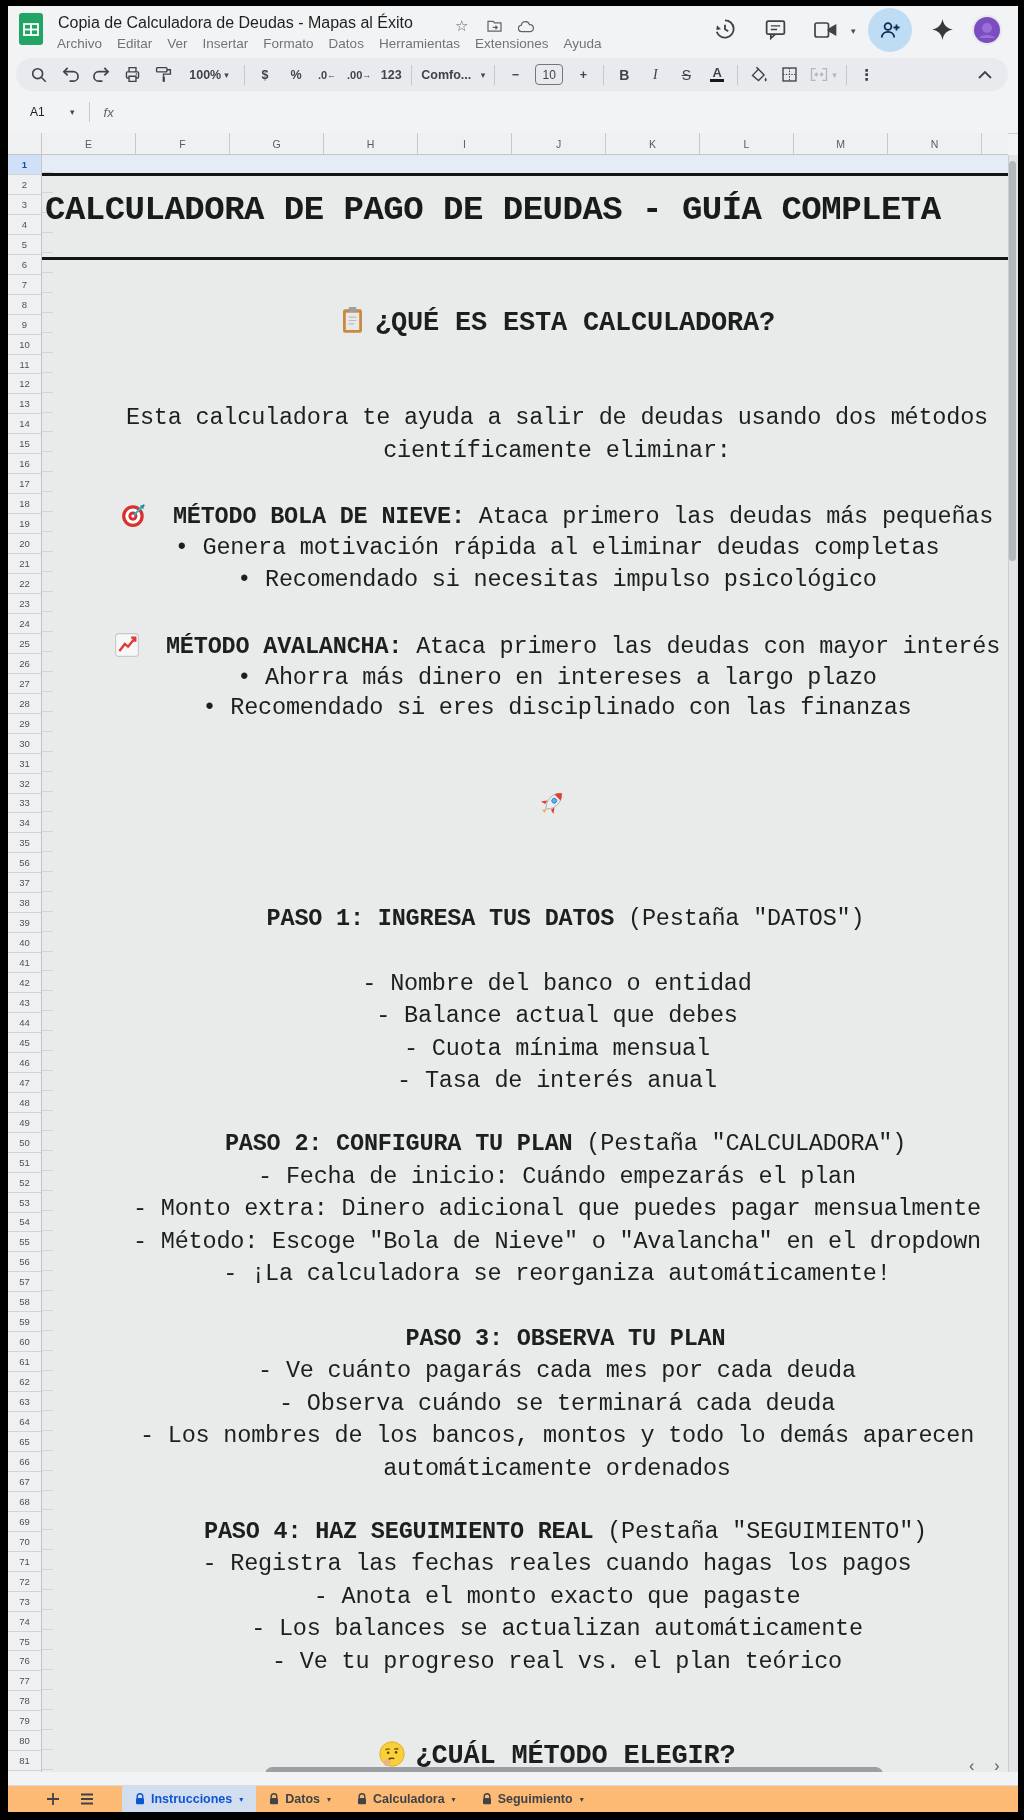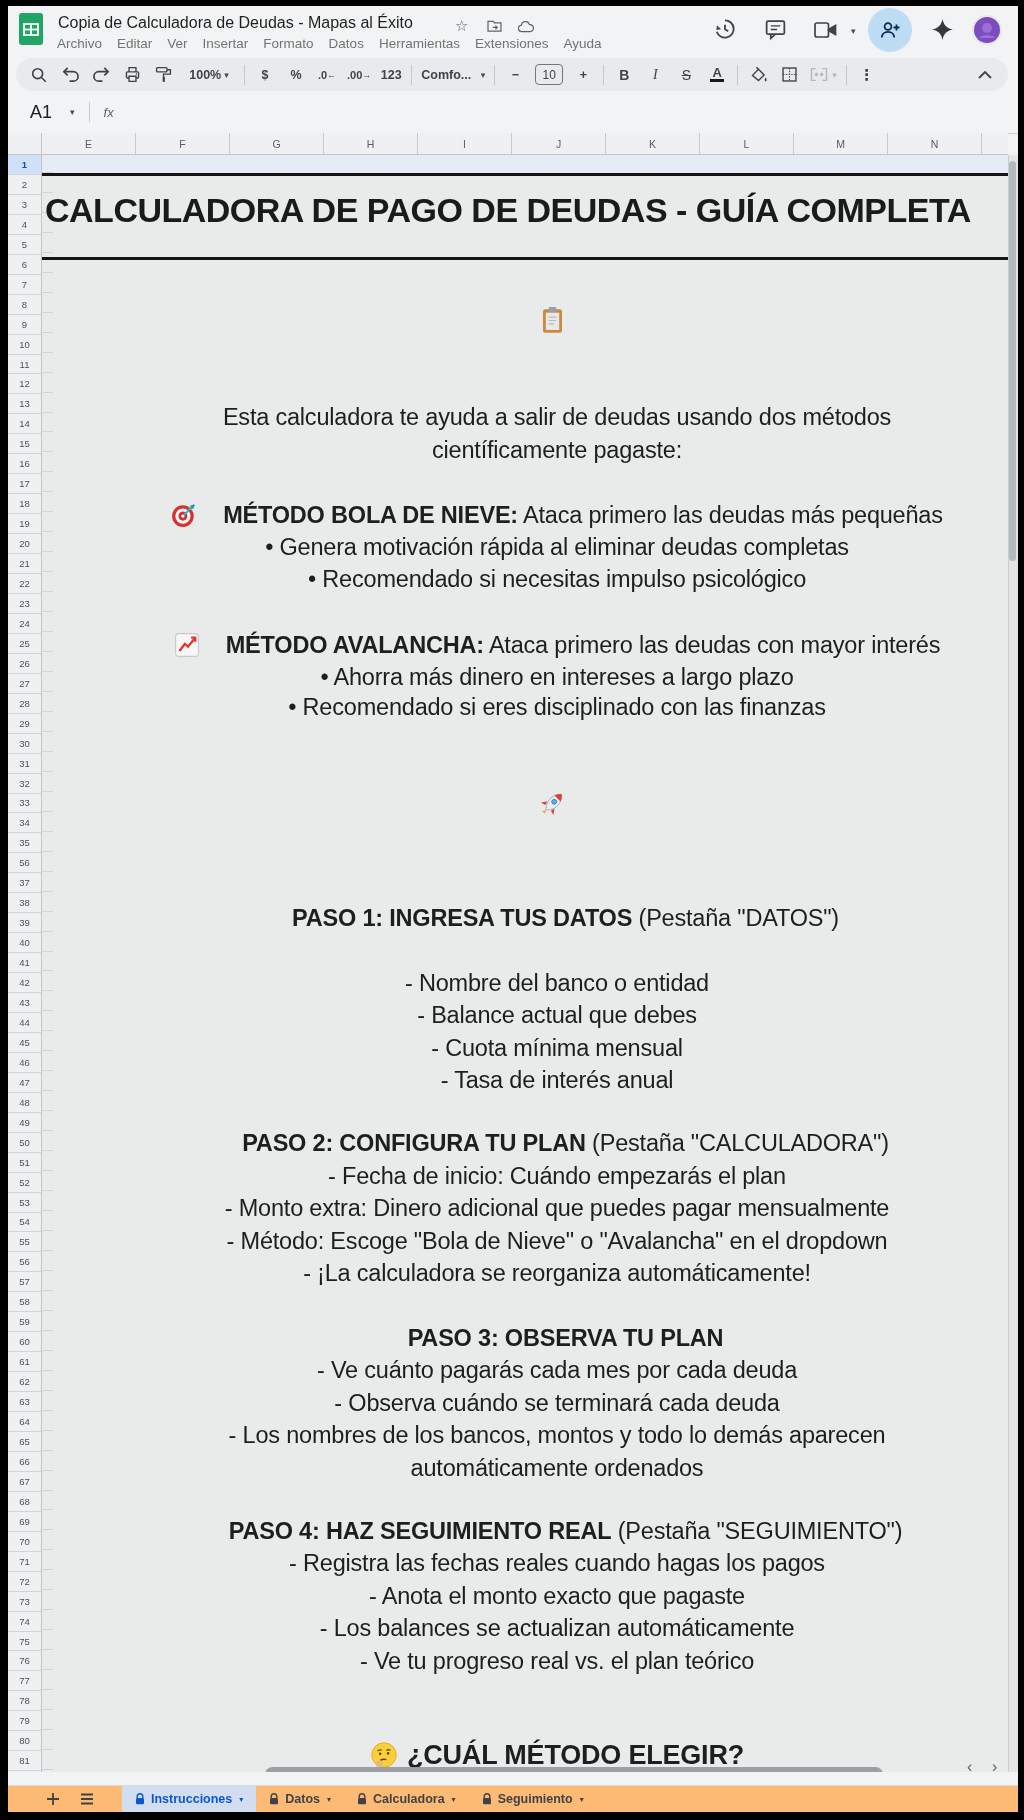--- a/index.html
+++ b/index.html
@@ -22,35 +22,35 @@
   .tbi{display:flex;align-items:center;justify-content:center;min-width:22px;height:24px;border-radius:4px;}
   .tbtxt{font-size:12.5px;font-weight:700;}
   .tsep{width:1px;height:20px;background:#c6c9cc;}
   .fontsize-box{border:1px solid #747娄7a;border:1px solid #74777a;border-radius:4px;width:26px;height:19px;
                 display:flex;align-items:center;justify-content:center;font-size:12px;background:transparent;}
   .caret{font-size:9px;color:#45484c;margin-left:3px;}
   .disabled{color:#b4b7bb;}
   
   .formulabar{left:8px;top:91px;width:1010px;height:42px;background:#f2f3f4;border-bottom:1px solid #cdcfd1;
               display:flex;align-items:center;}
-  .cellref{margin-left:22px;font-size:18px;color:#202124;width:46px;}
+  .cellref{margin-left:22px;font-size:12px;color:#202124;width:46px;}
   .fx{font-style:italic;font-size:13px;color:#5f6368;margin-left:14px;}
   
   .corner{left:8px;top:133px;width:34px;height:22px;background:#eff0f2;border-right:1px solid #c3c5c7;border-bottom:1px solid #c3c5c7;box-sizing:border-box;}
   .colheaders{left:42px;top:133px;width:966px;height:22px;background:#eff0f2;border-bottom:1px solid #c3c5c7;
               display:flex;box-sizing:border-box;}
   .colheaders .col{flex:0 0 94px;display:flex;align-items:center;justify-content:center;
                    font-size:10.5px;color:#585c60;border-right:1px solid #c7c9cb;box-sizing:border-box;}
   .rowgutter{left:8px;top:155px;width:34px;height:1617px;background:#eff0f2;border-right:1px solid #c3c5c7;
              box-sizing:border-box;display:flex;flex-direction:column;overflow:hidden;}
   .rowgutter .row{flex:0 0 19.963px;display:flex;align-items:center;justify-content:center;
                   font-size:9.5px;color:#4d5156;border-bottom:1px solid #d2d4d6;box-sizing:border-box;}
   .rowgutter .row.sel{background:#cfe0f8;color:#174ea6;font-weight:bold;}
   
-  .gridarea{left:42px;top:155px;width:966px;height:1617px;background:#e9eaea;overflow:hidden;}
+  .gridarea{left:42px;top:155px;width:966px;height:1617px;background:#e9eaea;overflow:hidden;font-family:Liberation Mono, monospace;}
   .stubs{position:absolute;left:0;top:-2px;width:11px;height:100%;
          background:repeating-linear-gradient(to bottom,transparent 0 18.963px,#d3d4d5 18.963px 19.963px);}
   .row1strip{position:absolute;left:0;top:0;width:100%;height:18px;background:#e5ecf6;}
   .hline{position:absolute;left:0;width:100%;height:3px;background:#141414;}
   .sheet-title{position:absolute;left:3px;top:36px;font-size:34px;font-weight:600;letter-spacing:-.5px;
                color:#191a1b;white-space:nowrap;}
   .cline{position:absolute;left:32px;width:100%;text-align:center;white-space:nowrap;
          font-size:23.5px;color:#1d1e1f;letter-spacing:-.2px;}
   .cline .b{font-weight:700;margin-left:17px;}
   .cline.h1{font-size:27px;font-weight:600;}
@@ -357,23 +357,23 @@
     <div class="stubs"></div>
     <div class="hline" style="top:18px;"></div>
     <div class="hline" style="top:102px;"></div>
     <div class="sheet-title">CALCULADORA DE PAGO DE DEUDAS - GUÍA COMPLETA</div>
     <div id="contentlines">
         <div class="cline h1" style="top: 151px;"><svg width="27" height="29" viewBox="0 0 24 26">
             <rect x="3.5" y="3" width="17" height="21" rx="2" fill="#c98a3c"></rect>
             <rect x="6" y="6" width="12" height="15.5" fill="#e9e9e9"></rect>
             <rect x="8.5" y="1" width="7" height="4.4" rx="1.2" fill="#9aa0a5"></rect>
             <path d="M8.5 10 h7 M8.5 13 h7 M8.5 16 h5" stroke="#b9bcbf" stroke-width="1.1"></path>
-          </svg></div>
+          </svg><span>¿QUÉ ES ESTA CALCULADORA?</span></div>
         <div class="cline" style="top: 249px;"><span>Esta calculadora te ayuda a salir de deudas usando dos métodos</span></div>
-        <div class="cline" style="top: 282px;"><span>científicamente pagaste:</span></div>
+        <div class="cline" style="top: 282px;"><span>científicamente eliminar:</span></div>
         <div class="cline" style="top: 347px;"><svg width="26" height="26" viewBox="0 0 24 24">
             <circle cx="11" cy="13" r="10" fill="#d93030"></circle>
             <circle cx="11" cy="13" r="7" fill="#fff"></circle>
             <circle cx="11" cy="13" r="4.2" fill="#d93030"></circle>
             <circle cx="11" cy="13" r="1.5" fill="#fff"></circle>
             <path d="M21.5 2.5 L12 12" stroke="#26b5c9" stroke-width="2"></path>
             <path d="M21.5 2.5 l-4.2 1 3.2 3.2 z" fill="#1d8fa0"></path>
           </svg><span class="b">MÉTODO BOLA DE NIEVE:</span><span> Ataca primero las deudas más pequeñas</span></div>
         <div class="cline" style="top: 379px;"><span>• Genera motivación rápida al eliminar deudas completas</span></div>
         <div class="cline" style="top: 411px;"><span>• Recomendado si necesitas impulso psicológico</span></div>

